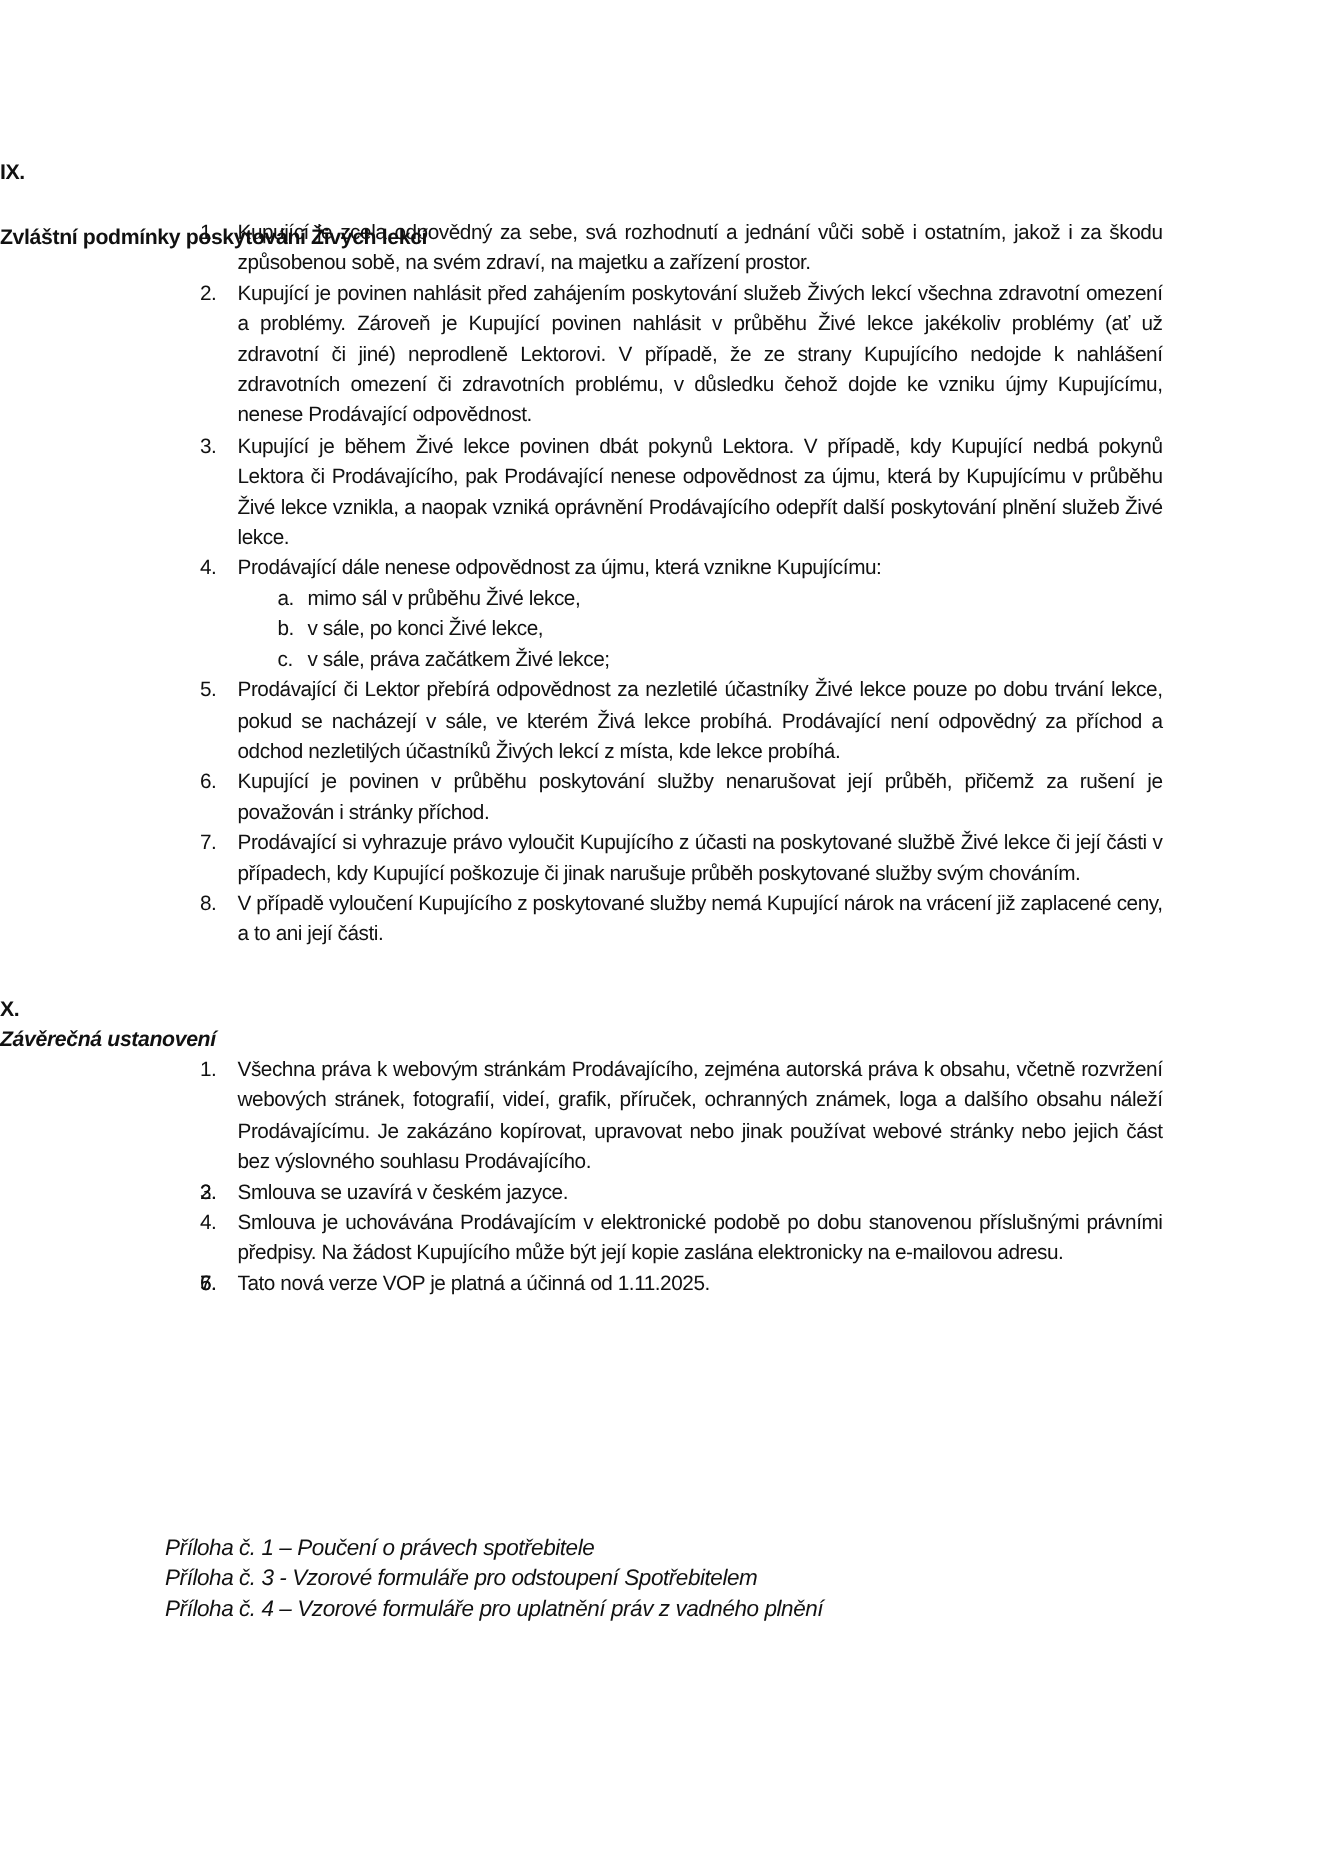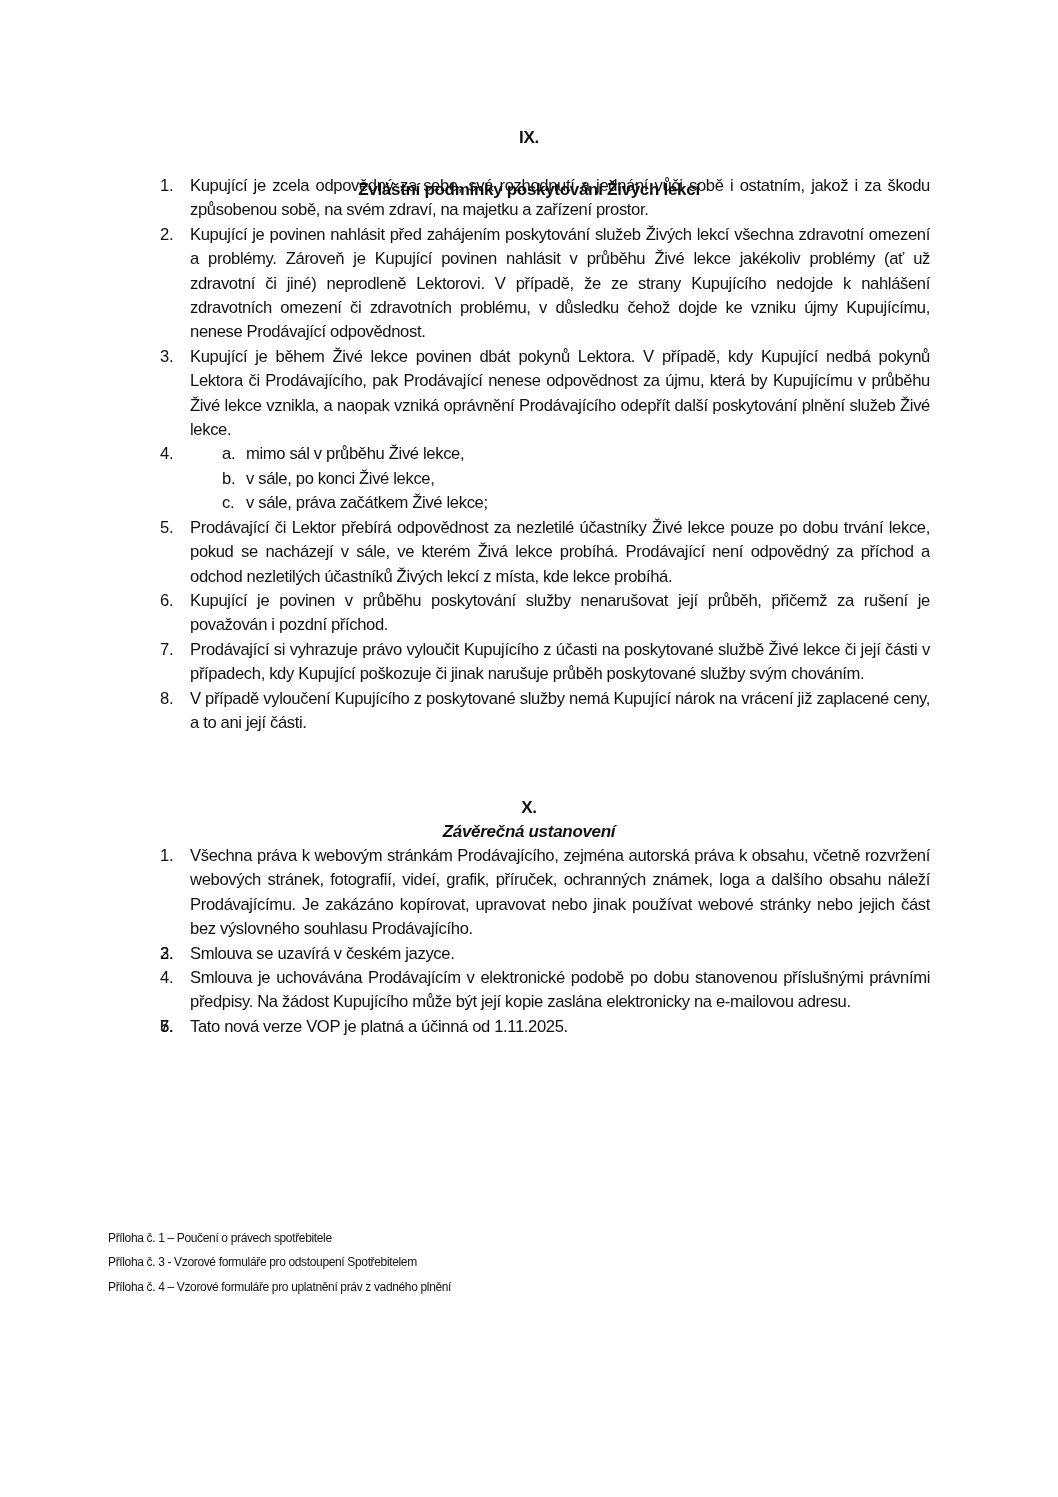--- a/index.html
+++ b/index.html
@@ -1,51 +1,51 @@
 <!DOCTYPE html>
 <html><head>
 <meta charset="utf-8">
 <style>
   html, body { margin:0; padding:0; background:#ffffff; }
   body { width:1058px; height:1497px; position:relative; overflow:hidden;
          font-family:"Liberation Sans", sans-serif; color:#111; }
   .page { position:absolute; left:0; top:0; width:1058px; height:1497px; }
-  .heading { position:absolute; left:0; width:1058px; text-align:center; font-weight:bold;
+  .heading { position:absolute; left:0; width:1058px; font-weight:bold;
              font-size:17px; line-height:24px; letter-spacing:-0.3px; }
   .list { position:absolute; left:160px; width:770px; margin:0; padding:0; list-style:none; }
   .item { position:relative; padding-left:30px; font-size:16.6px; line-height:24.4px;
           text-align:justify; letter-spacing:-0.35px; }
   .num { position:absolute; left:0; top:0; }
   .sub { list-style:none; margin:0; padding:0 0 0 62px; text-align:left; }
   .subitem { position:relative; padding-left:24px; }
   .subnum { position:absolute; left:0; }
-  .annex { position:absolute; left:108px; width:700px; font-size:12px; line-height:24.4px;
-           letter-spacing:-0.35px; }
+  .annex { position:absolute; left:132px; width:700px; font-size:18px; line-height:24.4px;
+           letter-spacing:-0.35px;font-style:italic; }
 </style>
 </head>
 <body>
 
 <div class="page">
 
   <div class="heading" style="top:126px;">IX.</div>
   <div class="heading" style="top:150px;margin-top:28px;">Zvláštní podmínky poskytování Živých lekcí</div>
 
   <ol class="list" style="top:174px;">
     <li class="item"><span class="num">1.</span><span>Kupující je zcela odpovědný za sebe, svá rozhodnutí a jednání vůči sobě i ostatním, jakož i za škodu způsobenou sobě, na svém zdraví, na majetku a zařízení prostor.</span></li>
     <li class="item"><span class="num">2.</span><span>Kupující je povinen nahlásit před zahájením poskytování služeb Živých lekcí všechna zdravotní omezení a problémy. Zároveň je Kupující povinen nahlásit v průběhu Živé lekce jakékoliv problémy (ať už zdravotní či jiné) neprodleně Lektorovi. V případě, že ze strany Kupujícího nedojde k nahlášení zdravotních omezení či zdravotních problému, v důsledku čehož dojde ke vzniku újmy Kupujícímu, nenese Prodávající odpovědnost.</span></li>
     <li class="item"><span class="num">3.</span><span>Kupující je během Živé lekce povinen dbát pokynů Lektora. V případě, kdy Kupující nedbá pokynů Lektora či Prodávajícího, pak Prodávající nenese odpovědnost za újmu, která by Kupujícímu v průběhu Živé lekce vznikla, a naopak vzniká oprávnění Prodávajícího odepřít další poskytování plnění služeb Živé lekce.</span></li>
-    <li class="item"><span class="num">4.</span>
+    <li class="item"><span class="num">4.</span><span>Prodávající dále nenese odpovědnost za újmu, která vznikne Kupujícímu:</span>
       <ul class="sub" style="margin-left:-30px;">
         <li class="subitem"><span class="subnum">a.</span><span>mimo sál v průběhu Živé lekce,</span></li>
         <li class="subitem"><span class="subnum">b.</span><span>v sále, po konci Živé lekce,</span></li>
         <li class="subitem"><span class="subnum">c.</span><span>v sále, práva začátkem Živé lekce;</span></li>
       </ul>
     </li>
     <li class="item"><span class="num">5.</span><span>Prodávající či Lektor přebírá odpovědnost za nezletilé účastníky Živé lekce pouze po dobu trvání lekce, pokud se nacházejí v sále, ve kterém Živá lekce probíhá. Prodávající není odpovědný za příchod a odchod nezletilých účastníků Živých lekcí z místa, kde lekce probíhá.</span></li>
-    <li class="item"><span class="num">6.</span><span>Kupující je povinen v průběhu poskytování služby nenarušovat její průběh, přičemž za rušení je považován i pozdní příchod.</span></li>
+    <li class="item"><span class="num">6.</span><span>Kupující je povinen v průběhu poskytování služby nenarušovat její průběh, přičemž za rušení je považován i stránky příchod.</span></li>
     <li class="item"><span class="num">7.</span><span>Prodávající si vyhrazuje právo vyloučit Kupujícího z účasti na poskytované službě Živé lekce či její části v případech, kdy Kupující poškozuje či jinak narušuje průběh poskytované služby svým chováním.</span></li>
     <li class="item"><span class="num">8.</span><span>V případě vyloučení Kupujícího z poskytované služby nemá Kupující nárok na vrácení již zaplacené ceny, a to ani její části.</span></li>
   </ol>
 
   <div class="heading" style="top:796px;">X.</div>
   <div class="heading" style="top:820px;font-style:italic;">Závěrečná ustanovení</div>
 
   <ol class="list" style="top:844px;">
     <li class="item"><span class="num">1.</span><span>Všechna práva k webovým stránkám Prodávajícího, zejména autorská práva k obsahu, včetně rozvržení webových stránek, fotografií, videí, grafik, příruček, ochranných známek, loga a dalšího obsahu náleží Prodávajícímu. Je zakázáno kopírovat, upravovat nebo jinak používat webové stránky nebo jejich část bez výslovného souhlasu Prodávajícího.</span></li>
     <li class="item"><span class="num">2.</span></li>

